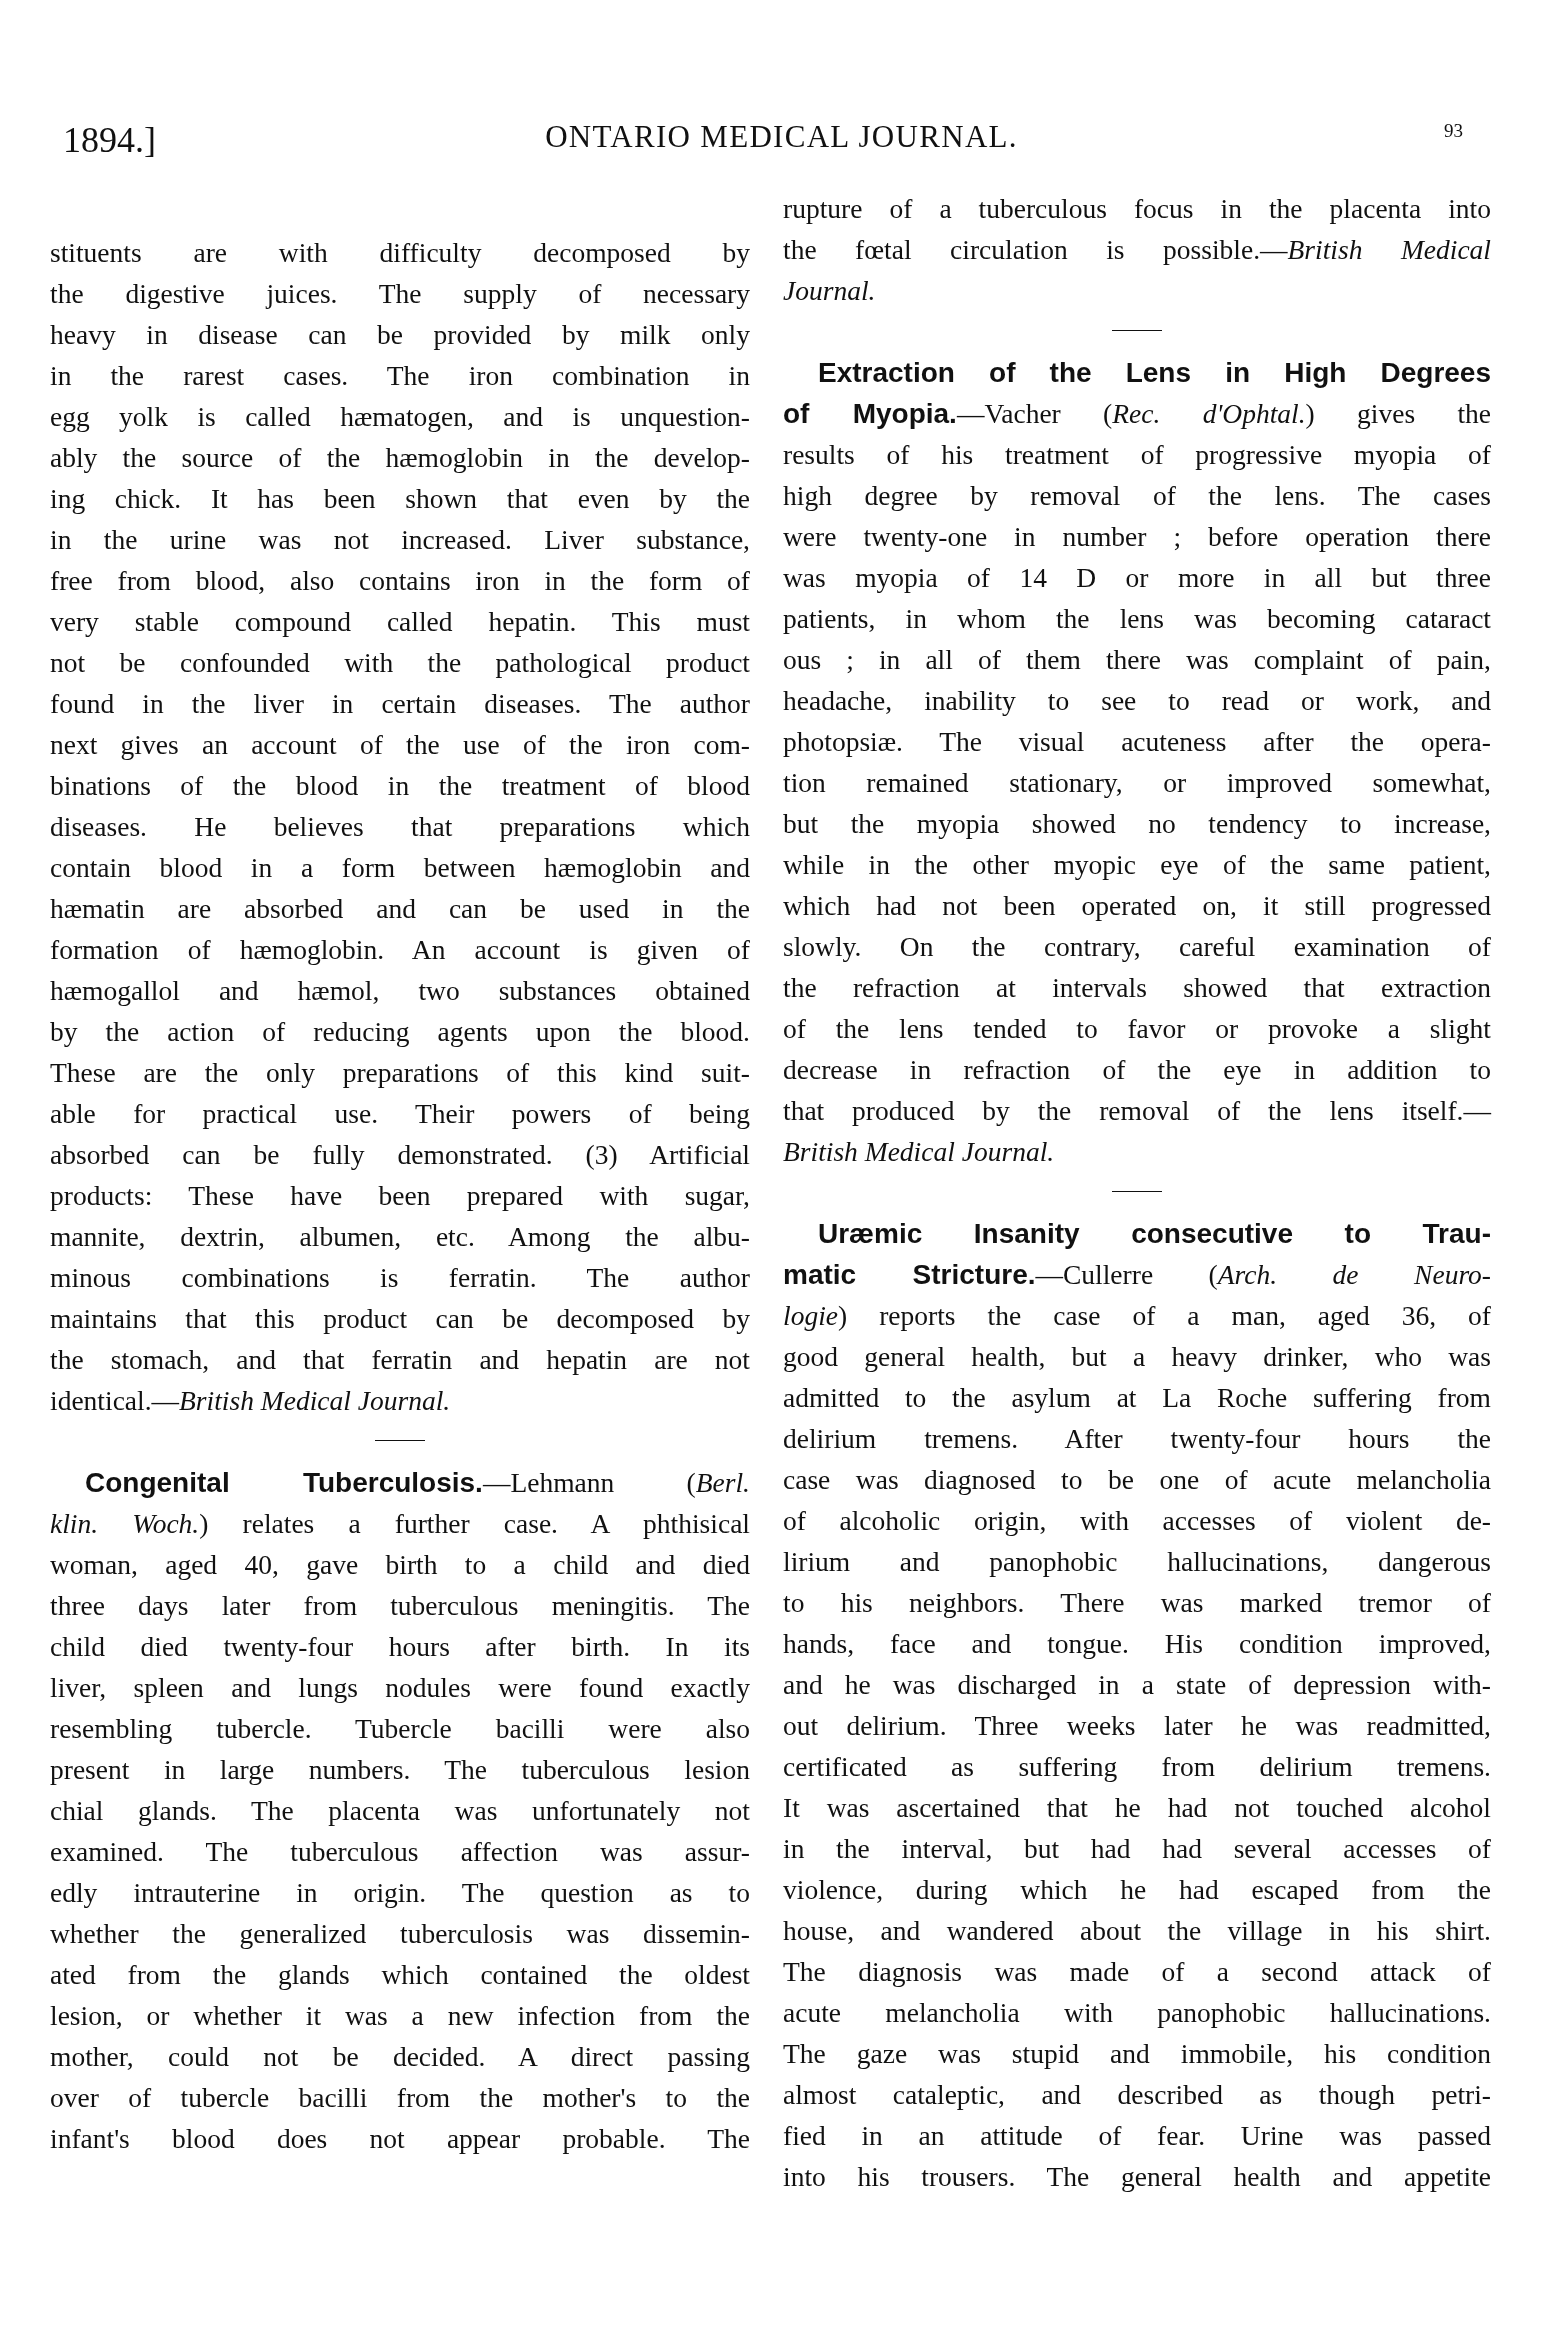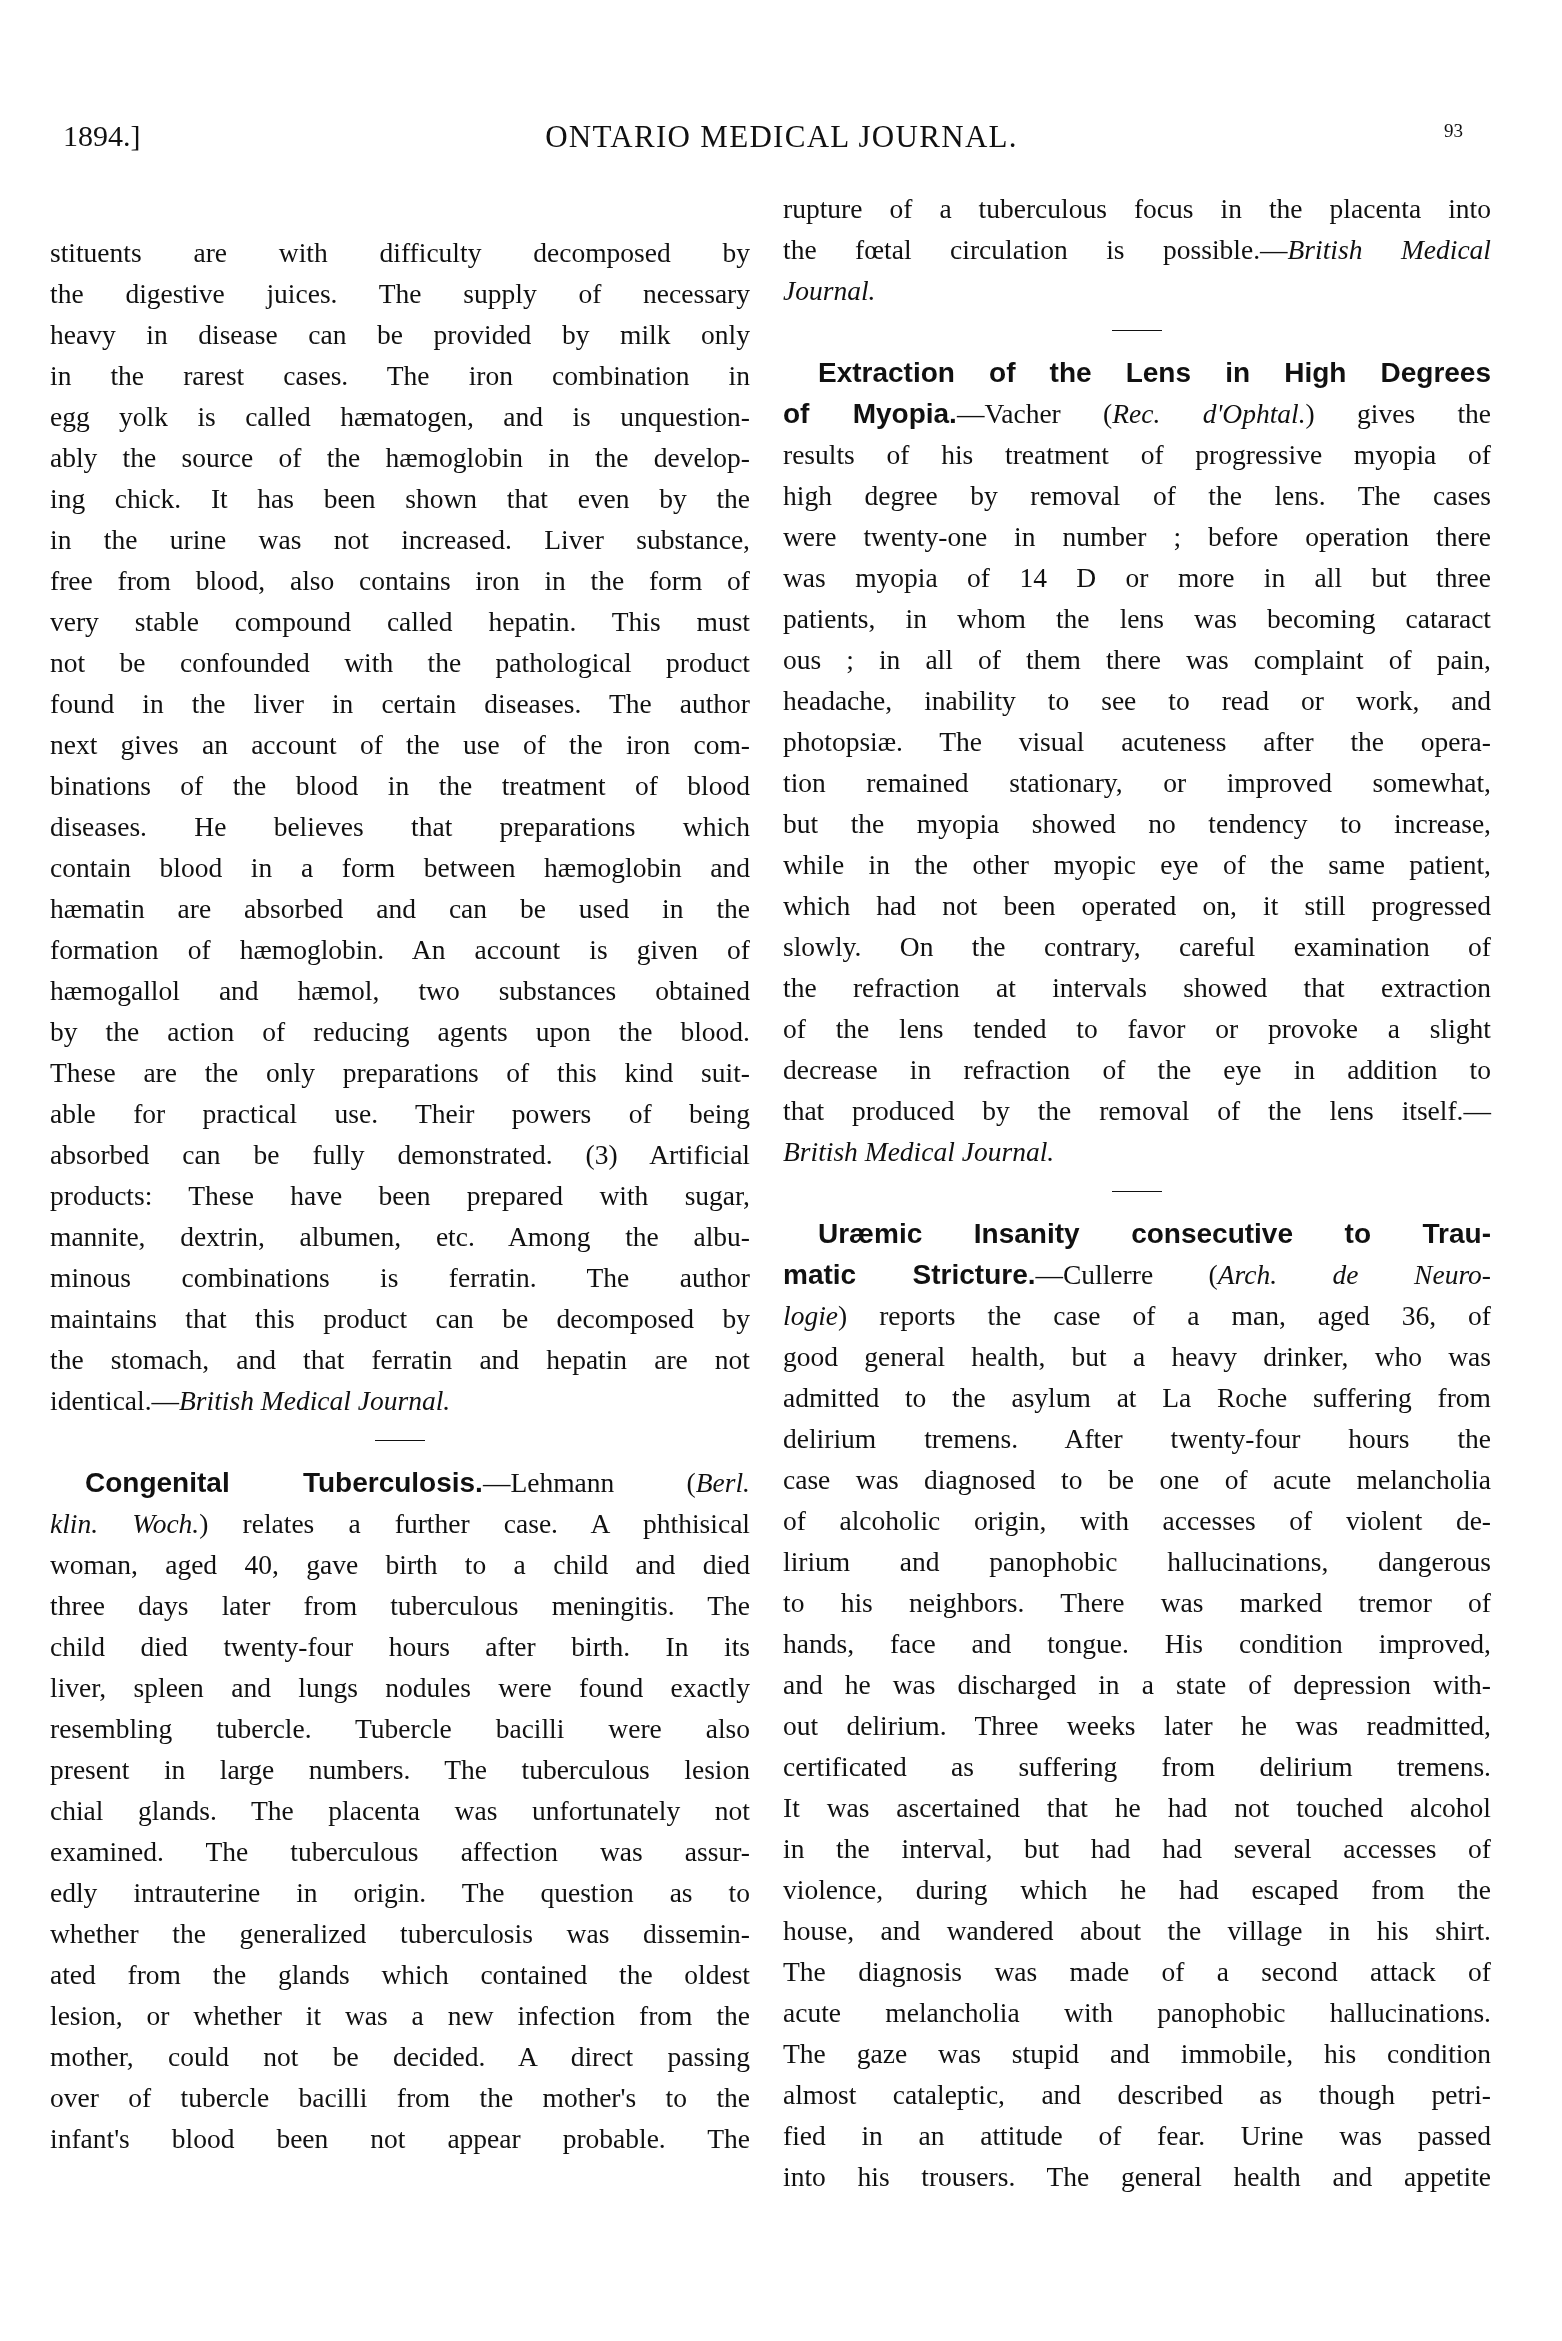--- a/index.html
+++ b/index.html
@@ -1,19 +1,19 @@
 <!DOCTYPE html>
 <html style="font-size:10px"><head>
 <meta charset="utf-8">
 <style>
   html, body { margin: 0; padding: 0; background: #ffffff; }
   body { width: 1563px; height: 2342px; position: relative; overflow: hidden;
          font-family: "Liberation Serif", "DejaVu Serif", serif; color: #111; }
   .header { position: absolute; top: 119px; left: 0; width: 1563px; height: 50px; }
-  .hdr-year { position: absolute; left: 63px; top: 0; font-size: 30px; }
+  .hdr-year { position: absolute; left: 63px; top: 0; font-size: 36px; }
   .hdr-title { position: absolute; left: 0; width: 1563px; top: 0; text-align: center;
                font-size: 31px; letter-spacing: 1.3px; font-family: Liberation Serif, serif; }
   .hdr-page { position: absolute; left: 1444px; top: 1.3px; font-size: 19px; }
   .col { position: absolute; top: 188px; }
   .col-left { left: 50px; width: 700px; margin-top: 44px; }
   .col-right { left: 783px; width: 708px; }
   .line { display: block; height: 41px; line-height: 41px; font-size: 27.5px;
           text-align: justify; text-align-last: justify; white-space: nowrap; overflow: visible; }
   .line.last { text-align-last: left; }
   .line.indent { padding-left: 35px; }
@@ -76,21 +76,21 @@
         <span class="line">resembling tubercle. Tubercle bacilli were also</span>
         <span class="line">present in large numbers. The tuberculous lesion</span>
         <span class="line">chial glands. The placenta was unfortunately not</span>
         <span class="line">examined. The tuberculous affection was assur-</span>
         <span class="line">edly intrauterine in origin. The question as to</span>
         <span class="line">whether the generalized tuberculosis was dissemin-</span>
         <span class="line">ated from the glands which contained the oldest</span>
         <span class="line">lesion, or whether it was a new infection from the</span>
         <span class="line">mother, could not be decided. A direct passing</span>
         <span class="line">over of tubercle bacilli from the mother's to the</span>
-        <span class="line">infant's blood been not appear probable. The</span>
+        <span class="line">infant's blood does not appear probable. The</span>
       </div>
   </div>
 </div>
 
 <div class="col col-right">
   <div>
     <span class="line">rupture of a tuberculous focus in the placenta into</span>
     <span class="line"><span>the fœtal circulation is possible.—</span><i>British Medical</i></span>
     <span class="line last"><i>Journal.</i></span>
   </div>

